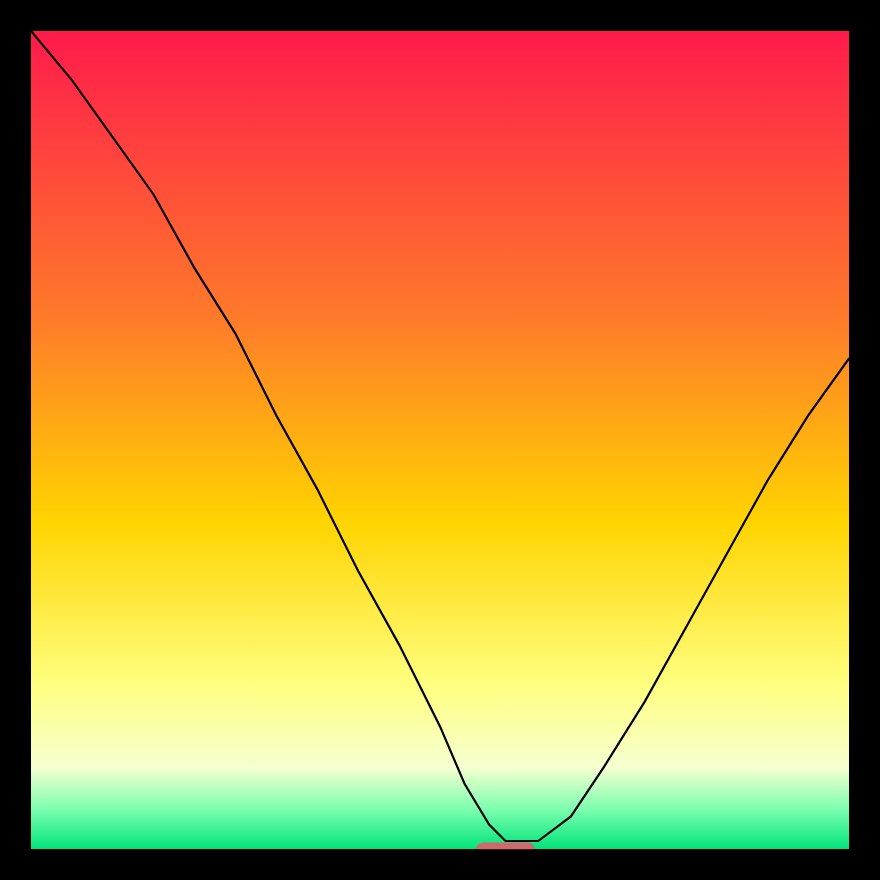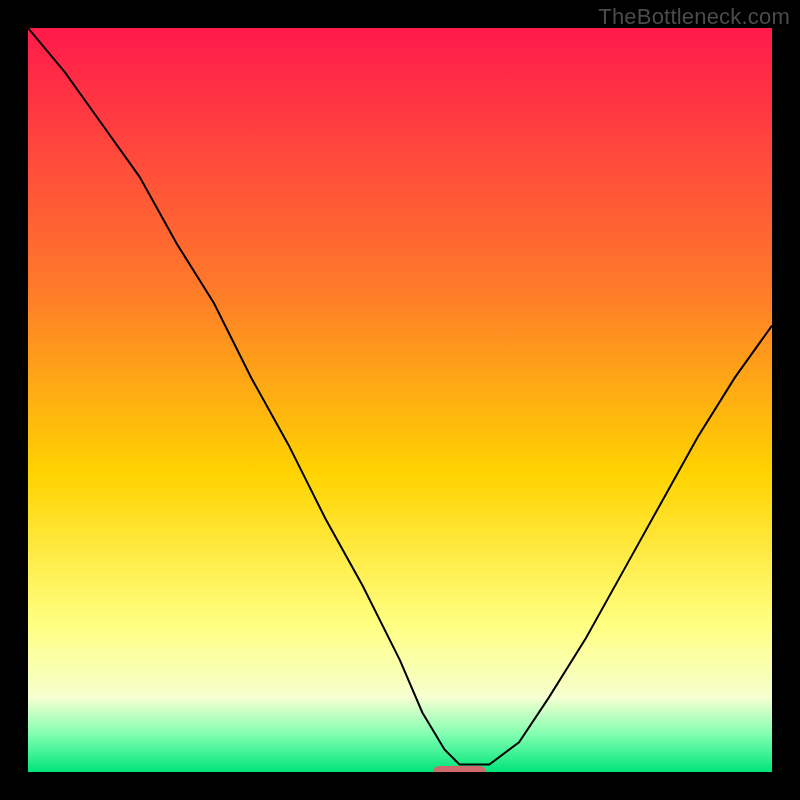--- a/index.html
+++ b/index.html
@@ -55,21 +55,20 @@
     font-size: 22px;
     font-weight: 500;
     letter-spacing: 0.2px;
   }
 </style>
 </head>
 <body>
 
 <div class="frame">
 
-  <div class="watermark">TheBottleneck.com</div>
 
   <div class="plot">
     <svg class="gradient" viewBox="0 0 100 100" preserveAspectRatio="none">
       <defs>
         <linearGradient id="bg-grad" x1="0" y1="0" x2="0" y2="1">
             <stop offset="0%" stop-color="#ff1a4b"></stop>
             <stop offset="35%" stop-color="#ff7a2a"></stop>
             <stop offset="60%" stop-color="#ffd400"></stop>
             <stop offset="80%" stop-color="#ffff80"></stop>
             <stop offset="90%" stop-color="#f6ffd0"></stop>

